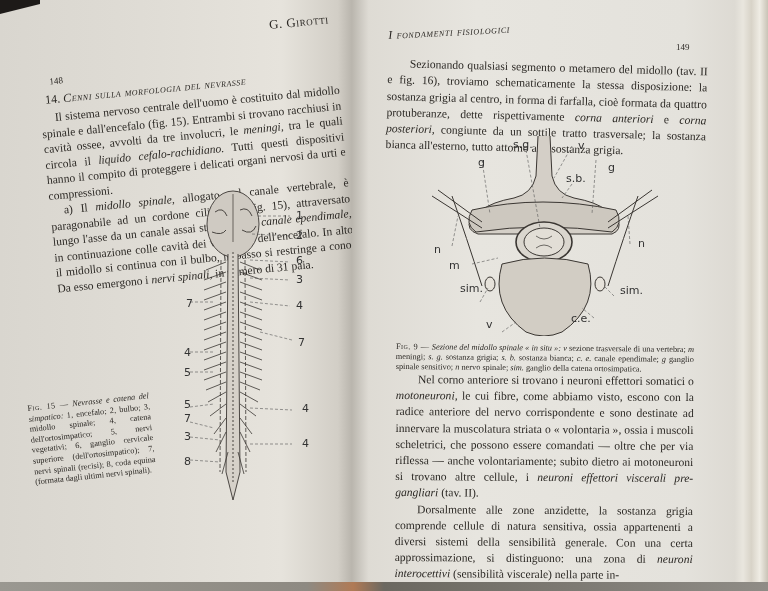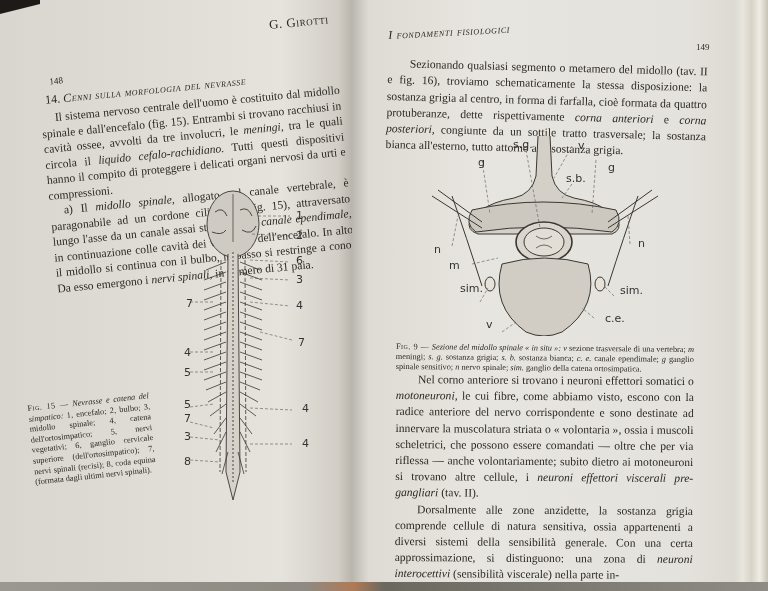--- a/index.html
+++ b/index.html
@@ -17,21 +17,21 @@
   .section-title{position:absolute;left:8px;top:52px;width:290px;font-size:12px;}
   .sc{font-variant:small-caps;letter-spacing:0.5px;}
   .ltext{position:absolute;left:2px;top:66px;width:300px;font-size:11.6px;line-height:15.5px;text-align:justify;}
   .ltext p{margin:0;text-indent:14px;}
   .ltext i,.rtext i,.cap i{font-style:italic;}
   .fig15{position:absolute;left:190px;top:182px;width:130px;height:322px;}
   .fig15-caption{position:absolute;left:27px;top:404px;width:122px;font-size:8.3px;line-height:10.6px;transform:rotate(-6deg);transform-origin:0 0;text-align:justify;}
   .lab{position:absolute;font-family:"DejaVu Sans",sans-serif;font-size:11px;color:#333;}
   .right-content{position:absolute;left:388px;top:22px;width:330px;}
   .running-head{position:absolute;left:0;top:6px;font-size:12px;font-style:italic;letter-spacing:0.6px;transform:rotate(-3deg);transform-origin:0 0;font-variant:small-caps;}
-  .rpn{position:absolute;left:308px;top:20px;}
+  .rpn{position:absolute;left:288px;top:20px;}
   .rtext{position:absolute;left:0;top:26px;width:320px;font-size:11.6px;line-height:16.3px;text-align:justify;transform:rotate(1.5deg);transform-origin:0 0;}
   .rtext p{margin:0;text-indent:22px;}
   .fig16{position:absolute;left:432px;top:136px;width:226px;height:200px;}
   .fig16-caption{position:absolute;left:396px;top:342px;width:298px;font-size:8.3px;line-height:10px;text-align:justify;transform:rotate(0.6deg);transform-origin:0 0;}
   .rtext2{position:absolute;left:396px;top:372px;width:298px;font-size:11.6px;line-height:16.2px;text-align:justify;transform:rotate(0.4deg);transform-origin:0 0;}
   .rtext2 p{margin:0;text-indent:22px;}
   .l16{position:absolute;font-family:"DejaVu Sans",sans-serif;font-size:11px;color:#333;}
 </style>
 </head>
 <body>
@@ -149,21 +149,21 @@
   <span class="l16" style="left:578px;top:139px">v</span>
   <span class="l16" style="left:478px;top:156px">g</span>
   <span class="l16" style="left:566px;top:172px">s.b.</span>
   <span class="l16" style="left:608px;top:161px">g</span>
   <span class="l16" style="left:434px;top:243px">n</span>
   <span class="l16" style="left:638px;top:237px">n</span>
   <span class="l16" style="left:449px;top:259px">m</span>
   <span class="l16" style="left:460px;top:282px">sim.</span>
   <span class="l16" style="left:620px;top:284px">sim.</span>
   <span class="l16" style="left:486px;top:318px">v</span>
-  <span class="l16" style="left:605px;top:312px">c.e.</span>
+  <span class="l16" style="left:571px;top:312px">c.e.</span>
 
   <div class="fig16-caption">
     <span class="sc">Fig. 9 —</span>
     <i>Sezione del midollo spinale « in situ »:</i>
     <span><i>v</i> sezione trasversale di una vertebra; <i>m</i> meningi; <i>s. g.</i> sostanza grigia; <i>s. b.</i> sostanza bianca; <i>c. e.</i> canale ependimale; <i>g</i> ganglio spinale sensitivo; <i>n</i> nervo spinale; <i>sim.</i> ganglio della catena ortosimpatica.</span>
   </div>
 
   <div class="rtext2">
     <p>Nel corno anteriore si trovano i neuroni effettori somatici o <i>motoneuroni,</i> le cui fibre, come abbiamo visto, escono con la radice anteriore del nervo corrispondente e sono destinate ad innervare la muscolatura striata o « volontaria », ossia i muscoli scheletrici, che possono essere comandati — oltre che per via riflessa — anche volontariamente; subito dietro ai motoneuroni si trovano altre cellule, i <i>neuroni effettori viscerali pre-gangliari</i> (tav. II).</p>
     <p>Dorsalmente alle zone anzidette, la sostanza grigia comprende cellule di natura sensitiva, ossia appartenenti a diversi sistemi della sensibilità generale. Con una certa approssimazione, si distinguono: una zona di <i>neuroni interocettivi</i> (sensibilità viscerale) nella parte in-</p>

